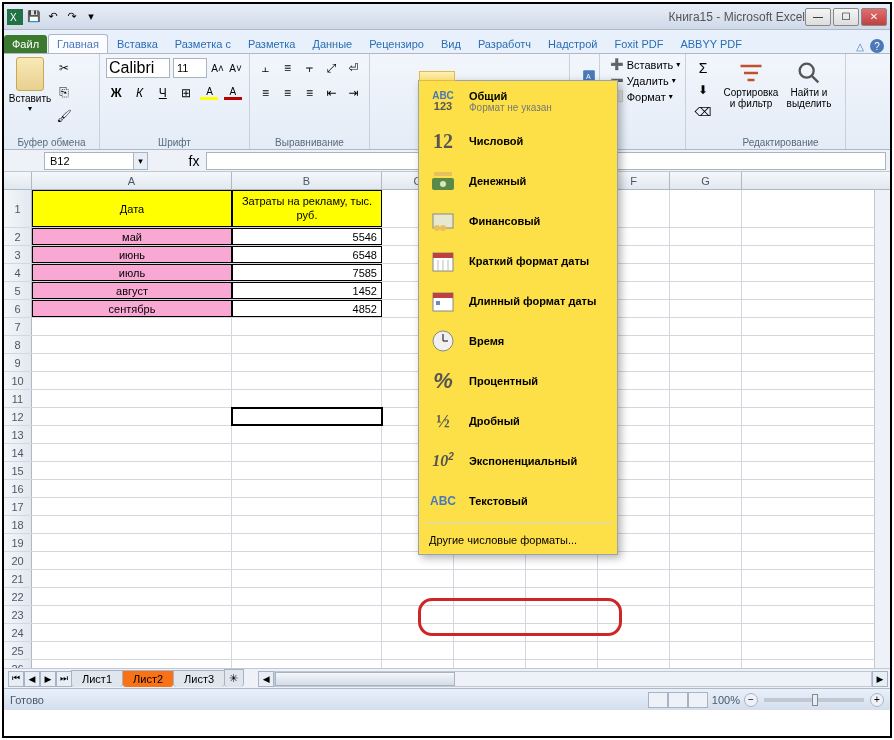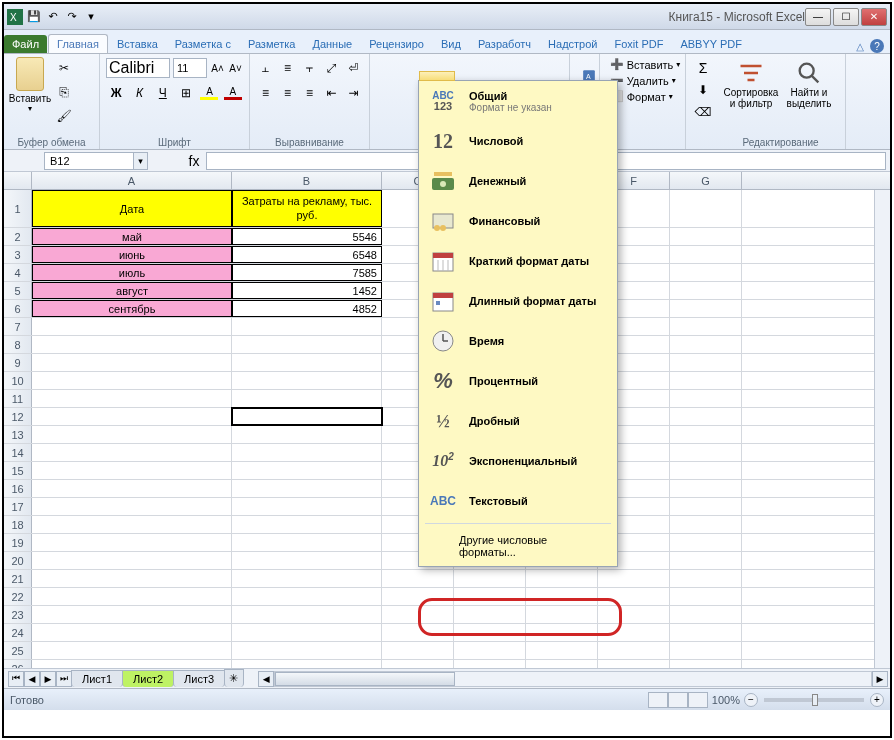--- a/index.html
+++ b/index.html
@@ -62,40 +62,40 @@
 .grid-row.h1 { height: 38px; }
 .row-h { width: 28px; background: linear-gradient(90deg,#f4f7fa,#e2e8f0); border-right: 1px solid #b0b8c4; text-align: center; font-size: 11px; color: #4a5868; display: flex; align-items: center; justify-content: center; cursor: pointer; }
 .cell { border-right: 1px solid #d4d8de; font-size: 11px; display: flex; align-items: center; padding: 0 4px; }
 .hdr-yellow { background: #ffff00; justify-content: center; border: 1px solid #000; text-align: center; }
 .hdr-green { background: #f9a8d4; justify-content: center; border: 1px solid #000; }
 .data-cell { border: 1px solid #000; justify-content: flex-end; }
 .selected-cell { outline: 2px solid #000; outline-offset: -1px; }
 .grid-scroll-v { position: absolute; right: 0; top: 18px; bottom: 0; width: 16px; background: #eef2f8; border-left: 1px solid #c0c8d4; }
 
 
-.nf-dropdown { position: absolute; left: 414px; top: 76px; width: 200px; background: #fef9c3; border: 1px solid #98a4b4; box-shadow: 3px 3px 8px rgba(0,0,0,0.3); z-index: 50; }
+.nf-dropdown { position: absolute; left: 414px; top: 76px; width: 200px; background: #fde047; border: 1px solid #98a4b4; box-shadow: 3px 3px 8px rgba(0,0,0,0.3); z-index: 50; }
 .nf-dd-btn { position: absolute; top: -10px; left: 0; width: 36px; height: 10px; background: linear-gradient(#fdf0b8,#f7dd79); border: 1px solid #e0bb4a; }
 .nf-item { display: flex; align-items: center; padding: 5px 8px; gap: 10px; cursor: pointer; }
 .nf-icon { width: 32px; height: 30px; display: flex; align-items: center; justify-content: center; font-size: 16px; color: #555; font-weight: bold; }
 .nf-icon .abc { font-size: 10px; line-height: 1; color: #4a78b8; }
 .nf-icon .n123 { font-size: 11px; line-height: 1; }
 .nf-icon .big12 { font-size: 20px; font-family: Georgia, serif; }
 .nf-icon svg { width: 26px; height: 26px; }
 .nf-text { flex: 1; font-size: 11px; }
 .nf-text .sub { font-size: 10px; color: #777; }
 .nf-sep { height: 1px; background: #d0d8e0; margin: 2px 6px; }
-.nf-more { padding: 8px 18px; font-size: 11px; cursor: pointer; margin-left: 22px; }
+.nf-more { padding: 8px 10px; font-size: 11px; cursor: pointer; }
 .nf-more-outline { position: absolute; left: 414px; top: 594px; width: 204px; height: 38px; border: 3px solid #d02525; border-radius: 14px; z-index: 60; pointer-events: none; }
 
 
 .sheet-tabs { height: 20px; background: #eef2f8; border-top: 1px solid #c0c8d4; display: flex; align-items: center; font-size: 11px; position: relative; }
 .st-nav { display: flex; margin-left: 4px; gap: 0; }
 .st-nav-b { width: 16px; height: 16px; border: 1px solid #a8b4c4; background: #e8eef5; display: flex; align-items: center; justify-content: center; font-size: 9px; cursor: pointer; }
 .st-tab { padding: 2px 10px; background: #e0e6ee; border: 1px solid #a8b4c4; border-bottom: none; border-top-left-radius: 0; border-top-right-radius: 0; border-bottom-left-radius: 4px; border-bottom-right-radius: 4px; margin-left: -1px; cursor: pointer; margin-top: -1px; }
-.st-tab.active { background: #bef264; }
+.st-tab.active { background: #f97316; }
 .st-scroll { flex: 1; margin-left: 30px; height: 16px; border: 1px solid #c0c8d4; background: #eef2f8; position: relative; margin-right: 18px; }
 .st-scroll-thumb { position: absolute; left: 0; top: 0; bottom: 0; width: 180px; background: linear-gradient(#f4f7fa,#d4dce6); border: 1px solid #a8b4c4; }
 .st-scroll-btn { position: absolute; top: -1px; width: 16px; height: 16px; border: 1px solid #a8b4c4; background: #e8eef5; display: flex; align-items: center; justify-content: center; font-size: 9px; }
 .st-scroll-btn.l { left: -17px; } .st-scroll-btn.r { right: -17px; }
 
 
 .statusbar { height: 22px; background: linear-gradient(#e8f0fb,#d4deec); border-top: 1px solid #b0b8c4; display: flex; align-items: center; font-size: 11px; padding: 0 6px; }
 .sb-text { color: #4a5868; }
 .sb-right { margin-left: auto; display: flex; align-items: center; }
 .view-btn { width: 20px; height: 16px; border: 1px solid #a8b4c4; background: #eef2f8; cursor: pointer; }

